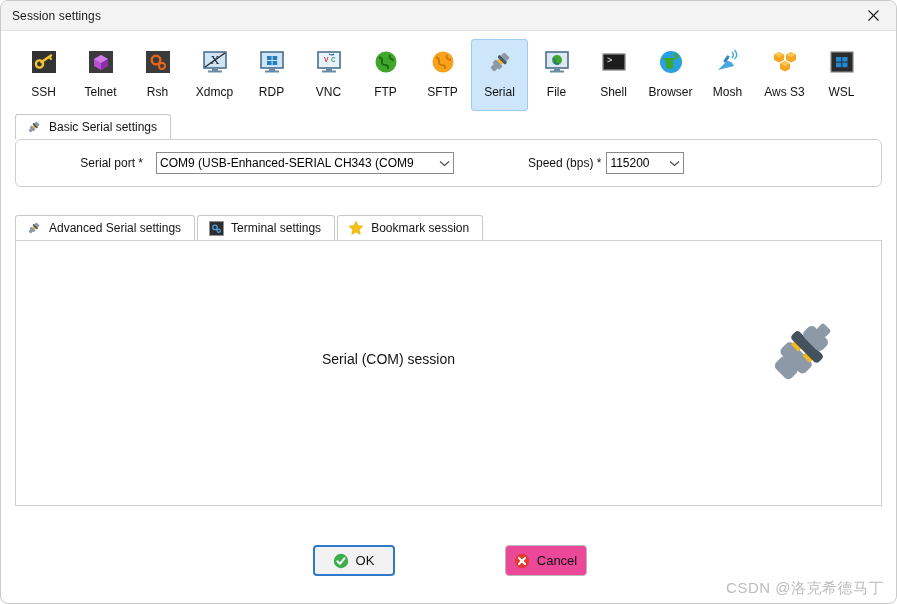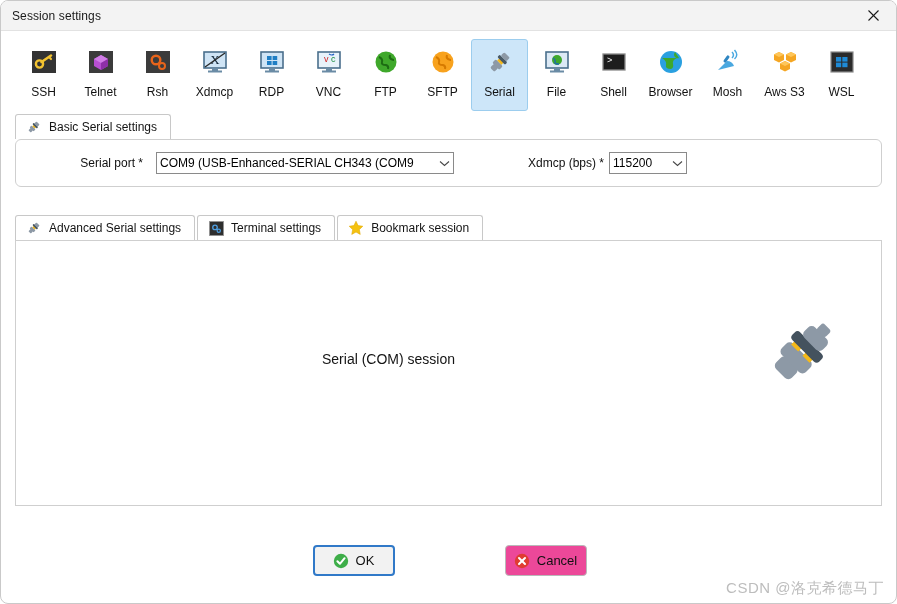--- a/index.html
+++ b/index.html
@@ -487,21 +487,21 @@
         <span class="combo-value">COM9  (USB-Enhanced-SERIAL CH343 (COM9</span>
         <span class="arrow">
           <svg width="11" height="7" viewBox="0 0 11 7">
             <polyline points="1,1.5 5.5,5.5 10,1.5" fill="none" stroke="#4a4a4a" stroke-width="1.1"></polyline>
           </svg>
         </span>
       </div>
 
       <div class="spacer-between"></div>
 
-      <span class="field-label">Xdmcp (bps) *</span>
+      <span class="field-label">Speed (bps) *</span>
       <div class="combo" id="speed-combo">
         <span class="combo-value">115200</span>
         <span class="arrow">
           <svg width="11" height="7" viewBox="0 0 11 7">
             <polyline points="1,1.5 5.5,5.5 10,1.5" fill="none" stroke="#4a4a4a" stroke-width="1.1"></polyline>
           </svg>
         </span>
       </div>
     </div>
   </div>

